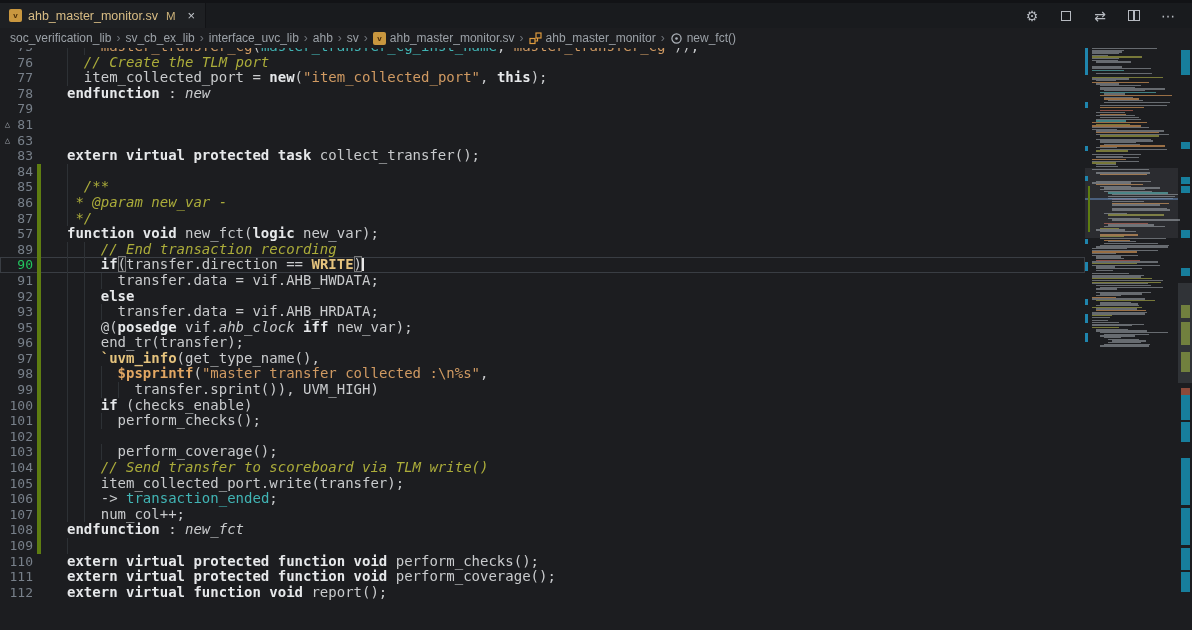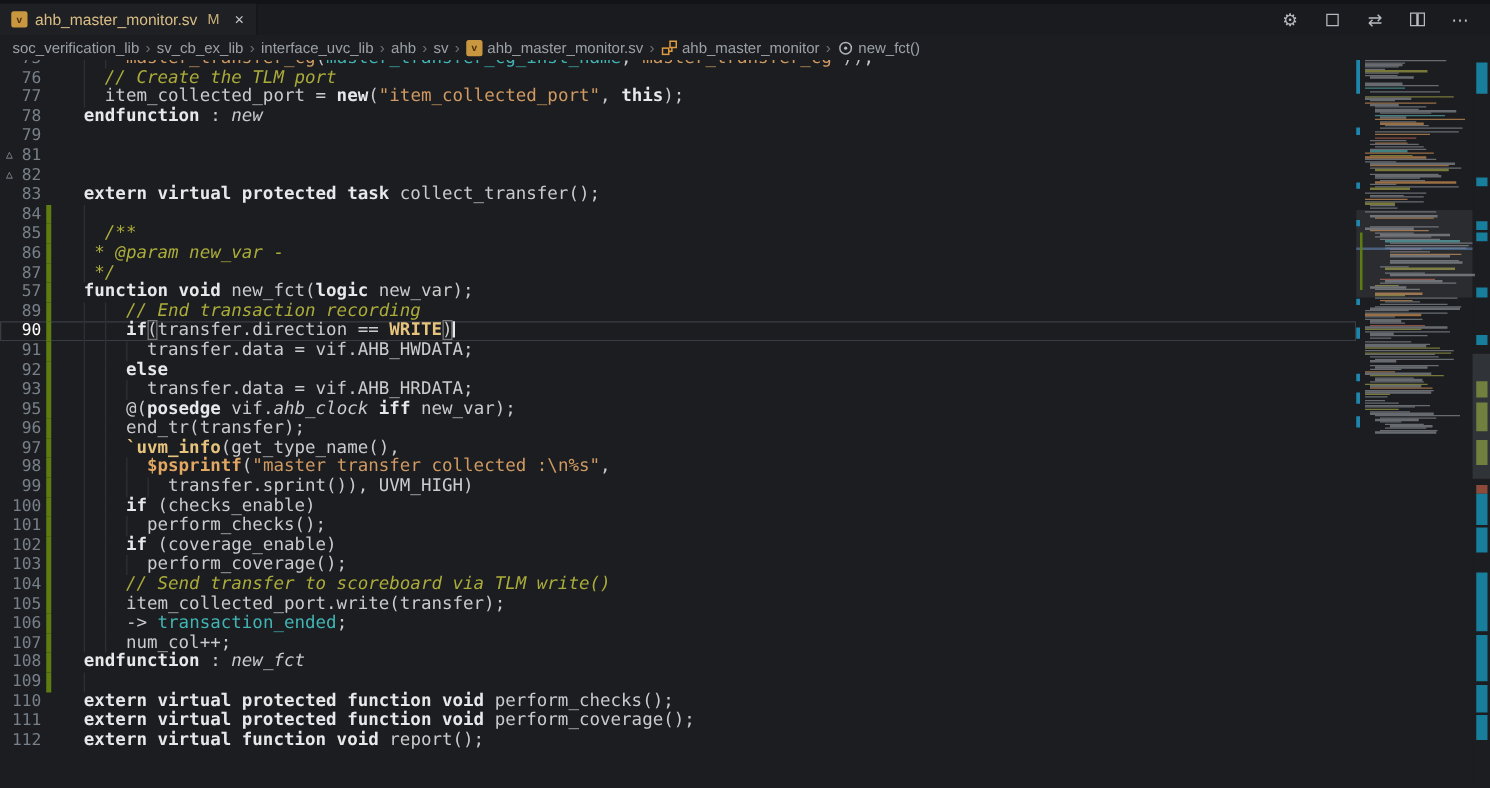--- a/index.html
+++ b/index.html
@@ -32,21 +32,21 @@
     align-items:center;justify-content:center;font-size:8px;font-weight:bold;color:#4a2d08;flex:0 0 13px;}
 
   
   .editor{position:absolute;left:0;top:48px;right:0;bottom:0;background:#1c1d20;overflow:hidden;}
   .code-pane{position:absolute;left:0;top:0;right:107px;bottom:0;overflow:hidden;}
   .code-content{position:absolute;left:0;top:-9px;right:0;}
   .row{position:relative;height:15.6px;line-height:15.6px;white-space:pre;
     font-family:"DejaVu Sans Mono",monospace;font-size:14px;color:#c9cbcd;}
   .row.cur{box-shadow:inset 0 0 0 1px #393d43;}
   .gnum{position:absolute;left:0;width:33px;text-align:right;color:#78808a;font-size:13px;}
-  .row.cur .gnum{color:#ffffff;}
+  .row.cur .gnum{color:#22c55e;}
   .glyph{position:absolute;left:1px;width:13px;text-align:center;color:#999ea5;font-size:9px;line-height:15.6px;}
   .diffbar{position:absolute;left:37px;top:0;bottom:0;width:3.5px;background:#5e7d11;}
   .guide{position:absolute;top:0;bottom:0;width:1px;background:#2d3135;}
   .code{position:absolute;left:67px;top:0;}
 
   .tk-k{color:#e6e8ea;font-weight:bold;}
   .tk-id{color:#c9cbcd;}
   .tk-cm{color:#abac3a;font-style:italic;}
   .tk-str{color:#d09a62;}
   .tk-typ{color:#c4685a;}
@@ -140,40 +140,40 @@
 
   <div class="editor">
     <div class="code-pane">
       <div class="code-content" id="code-content">
           <div class="row"><span class="gnum">75</span><span class="guide" style="left: 67px;"></span><span class="guide" style="left: 83.86px;"></span><span class="code">    <span class="tk-str">master_transfer_cg</span><span class="tk-id">(</span><span class="tk-teal">master_transfer_cg_inst_name</span><span class="tk-id">, </span><span class="tk-str">master_transfer_cg</span><span class="tk-id"> ));</span></span></div>
           <div class="row"><span class="gnum">76</span><span class="guide" style="left: 67px;"></span><span class="code">  <span class="tk-cm">// Create the TLM port</span></span></div>
           <div class="row"><span class="gnum">77</span><span class="guide" style="left: 67px;"></span><span class="code">  <span class="tk-id">item_collected_port = </span><span class="tk-k">new</span><span class="tk-id">(</span><span class="tk-str">"item_collected_port"</span><span class="tk-id">, </span><span class="tk-k">this</span><span class="tk-id">);</span></span></div>
           <div class="row"><span class="gnum">78</span><span class="code"><span class="tk-k">endfunction</span><span class="tk-id"> : </span><span class="tk-it">new</span></span></div>
           <div class="row"><span class="gnum">79</span><span class="code"></span></div>
           <div class="row"><span class="gnum">81</span><span class="glyph">△</span></div>
-          <div class="row"><span class="gnum">82</span><span class="glyph">△</span></div>
+          <div class="row"><span class="gnum">63</span><span class="glyph">△</span></div>
           <div class="row"><span class="gnum">83</span><span class="code"><span class="tk-k">extern virtual protected task</span><span class="tk-id"> collect_transfer();</span></span></div>
           <div class="row"><span class="gnum">84</span><span class="diffbar"></span><span class="guide" style="left: 67px;"></span><span class="code"></span></div>
           <div class="row"><span class="gnum">85</span><span class="diffbar"></span><span class="guide" style="left: 67px;"></span><span class="code">  <span class="tk-cm">/**</span></span></div>
           <div class="row"><span class="gnum">86</span><span class="diffbar"></span><span class="guide" style="left: 67px;"></span><span class="code"> <span class="tk-cm">* @param new_var -</span></span></div>
           <div class="row"><span class="gnum">87</span><span class="diffbar"></span><span class="guide" style="left: 67px;"></span><span class="code"> <span class="tk-cm">*/</span></span></div>
           <div class="row"><span class="gnum">57</span><span class="diffbar"></span><span class="code"><span class="tk-k">function void</span><span class="tk-id"> new_fct(</span><span class="tk-k">logic</span><span class="tk-id"> new_var);</span></span></div>
           <div class="row"><span class="gnum">89</span><span class="diffbar"></span><span class="guide" style="left: 67px;"></span><span class="guide" style="left: 83.86px;"></span><span class="code">    <span class="tk-cm">// End transaction recording</span></span></div>
           <div class="row cur"><span class="gnum">90</span><span class="diffbar"></span><span class="guide" style="left: 67px;"></span><span class="guide" style="left: 83.86px;"></span><span class="code">    <span class="tk-k">if</span><span class="tk-id tk-bm">(</span><span class="tk-id">transfer.direction == </span><span class="tk-mac">WRITE</span><span class="tk-id tk-bm">)</span><span class="cursor"></span></span></div>
           <div class="row"><span class="gnum">91</span><span class="diffbar"></span><span class="guide" style="left: 67px;"></span><span class="guide" style="left: 83.86px;"></span><span class="guide" style="left: 100.72px;"></span><span class="code">      <span class="tk-id">transfer.data = vif.AHB_HWDATA;</span></span></div>
           <div class="row"><span class="gnum">92</span><span class="diffbar"></span><span class="guide" style="left: 67px;"></span><span class="guide" style="left: 83.86px;"></span><span class="code">    <span class="tk-k">else</span></span></div>
           <div class="row"><span class="gnum">93</span><span class="diffbar"></span><span class="guide" style="left: 67px;"></span><span class="guide" style="left: 83.86px;"></span><span class="guide" style="left: 100.72px;"></span><span class="code">      <span class="tk-id">transfer.data = vif.AHB_HRDATA;</span></span></div>
           <div class="row"><span class="gnum">95</span><span class="diffbar"></span><span class="guide" style="left: 67px;"></span><span class="guide" style="left: 83.86px;"></span><span class="code">    <span class="tk-id">@(</span><span class="tk-k">posedge</span><span class="tk-id"> vif.</span><span class="tk-it">ahb_clock</span><span class="tk-id"> </span><span class="tk-k">iff</span><span class="tk-id"> new_var);</span></span></div>
           <div class="row"><span class="gnum">96</span><span class="diffbar"></span><span class="guide" style="left: 67px;"></span><span class="guide" style="left: 83.86px;"></span><span class="code">    <span class="tk-id">end_tr(transfer);</span></span></div>
           <div class="row"><span class="gnum">97</span><span class="diffbar"></span><span class="guide" style="left: 67px;"></span><span class="guide" style="left: 83.86px;"></span><span class="code">    <span class="tk-mac">`uvm_info</span><span class="tk-id">(get_type_name(),</span></span></div>
           <div class="row"><span class="gnum">98</span><span class="diffbar"></span><span class="guide" style="left: 67px;"></span><span class="guide" style="left: 83.86px;"></span><span class="guide" style="left: 100.72px;"></span><span class="code">      <span class="tk-sys">$psprintf</span><span class="tk-id">(</span><span class="tk-str">"master transfer collected :\n%s"</span><span class="tk-id">,</span></span></div>
           <div class="row"><span class="gnum">99</span><span class="diffbar"></span><span class="guide" style="left: 67px;"></span><span class="guide" style="left: 83.86px;"></span><span class="guide" style="left: 100.72px;"></span><span class="guide" style="left: 117.58px;"></span><span class="code">        <span class="tk-id">transfer.sprint()), UVM_HIGH)</span></span></div>
           <div class="row"><span class="gnum">100</span><span class="diffbar"></span><span class="guide" style="left: 67px;"></span><span class="guide" style="left: 83.86px;"></span><span class="code">    <span class="tk-k">if</span><span class="tk-id"> (checks_enable)</span></span></div>
           <div class="row"><span class="gnum">101</span><span class="diffbar"></span><span class="guide" style="left: 67px;"></span><span class="guide" style="left: 83.86px;"></span><span class="guide" style="left: 100.72px;"></span><span class="code">      <span class="tk-id">perform_checks();</span></span></div>
-          <div class="row"><span class="gnum">102</span><span class="diffbar"></span><span class="guide" style="left: 67px;"></span><span class="guide" style="left: 83.86px;"></span><span class="code">    <span class="tk-k">if</span><span class="tk-id"> (coverage_enable)</span></span></div>
+          <div class="row"><span class="gnum">102</span><span class="diffbar"></span><span class="guide" style="left: 67px;"></span><span class="guide" style="left: 83.86px;"></span></div>
           <div class="row"><span class="gnum">103</span><span class="diffbar"></span><span class="guide" style="left: 67px;"></span><span class="guide" style="left: 83.86px;"></span><span class="guide" style="left: 100.72px;"></span><span class="code">      <span class="tk-id">perform_coverage();</span></span></div>
           <div class="row"><span class="gnum">104</span><span class="diffbar"></span><span class="guide" style="left: 67px;"></span><span class="guide" style="left: 83.86px;"></span><span class="code">    <span class="tk-cm">// Send transfer to scoreboard via TLM write()</span></span></div>
           <div class="row"><span class="gnum">105</span><span class="diffbar"></span><span class="guide" style="left: 67px;"></span><span class="guide" style="left: 83.86px;"></span><span class="code">    <span class="tk-id">item_collected_port.write(transfer);</span></span></div>
           <div class="row"><span class="gnum">106</span><span class="diffbar"></span><span class="guide" style="left: 67px;"></span><span class="guide" style="left: 83.86px;"></span><span class="code">    <span class="tk-id">-&gt; </span><span class="tk-teal">transaction_ended</span><span class="tk-id">;</span></span></div>
           <div class="row"><span class="gnum">107</span><span class="diffbar"></span><span class="guide" style="left: 67px;"></span><span class="guide" style="left: 83.86px;"></span><span class="code">    <span class="tk-id">num_col++;</span></span></div>
           <div class="row"><span class="gnum">108</span><span class="diffbar"></span><span class="code"><span class="tk-k">endfunction</span><span class="tk-id"> : </span><span class="tk-it">new_fct</span></span></div>
           <div class="row"><span class="gnum">109</span><span class="diffbar"></span><span class="guide" style="left: 67px;"></span><span class="code"></span></div>
           <div class="row"><span class="gnum">110</span><span class="code"><span class="tk-k">extern virtual protected function void</span><span class="tk-id"> perform_checks();</span></span></div>
           <div class="row"><span class="gnum">111</span><span class="code"><span class="tk-k">extern virtual protected function void</span><span class="tk-id"> perform_coverage();</span></span></div>
           <div class="row"><span class="gnum">112</span><span class="code"><span class="tk-k">extern virtual function void</span><span class="tk-id"> report();</span></span></div>

